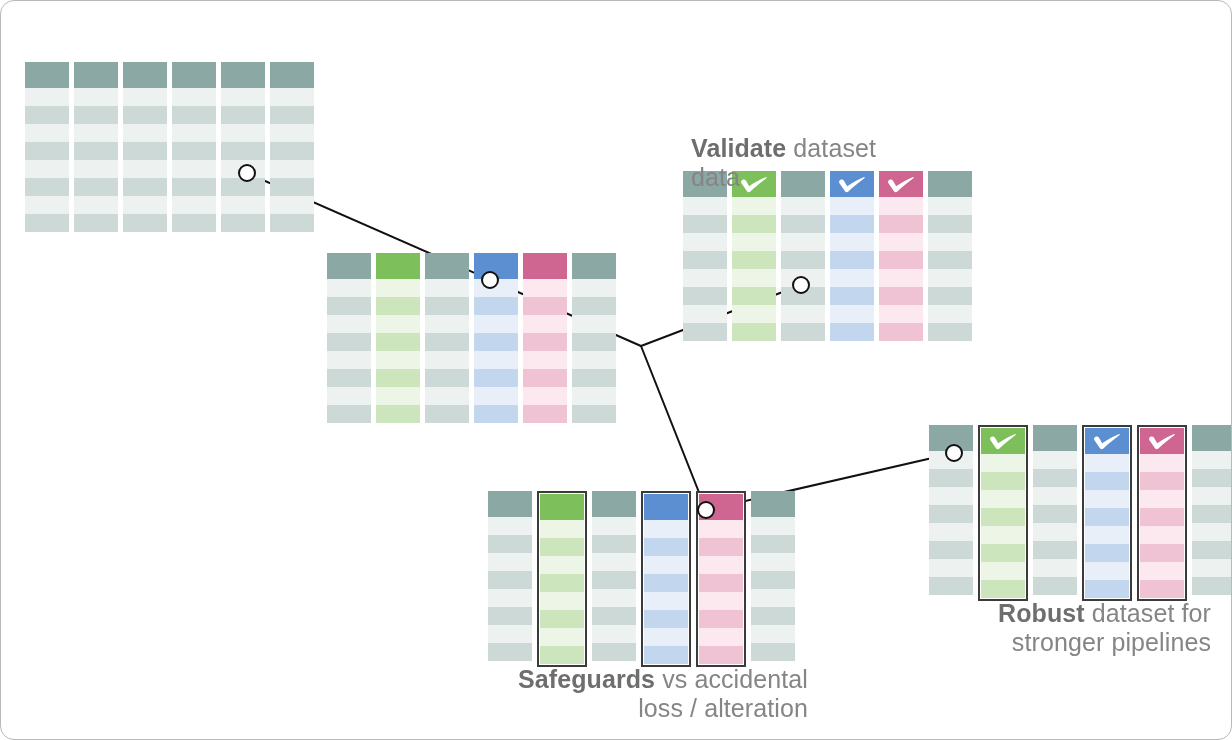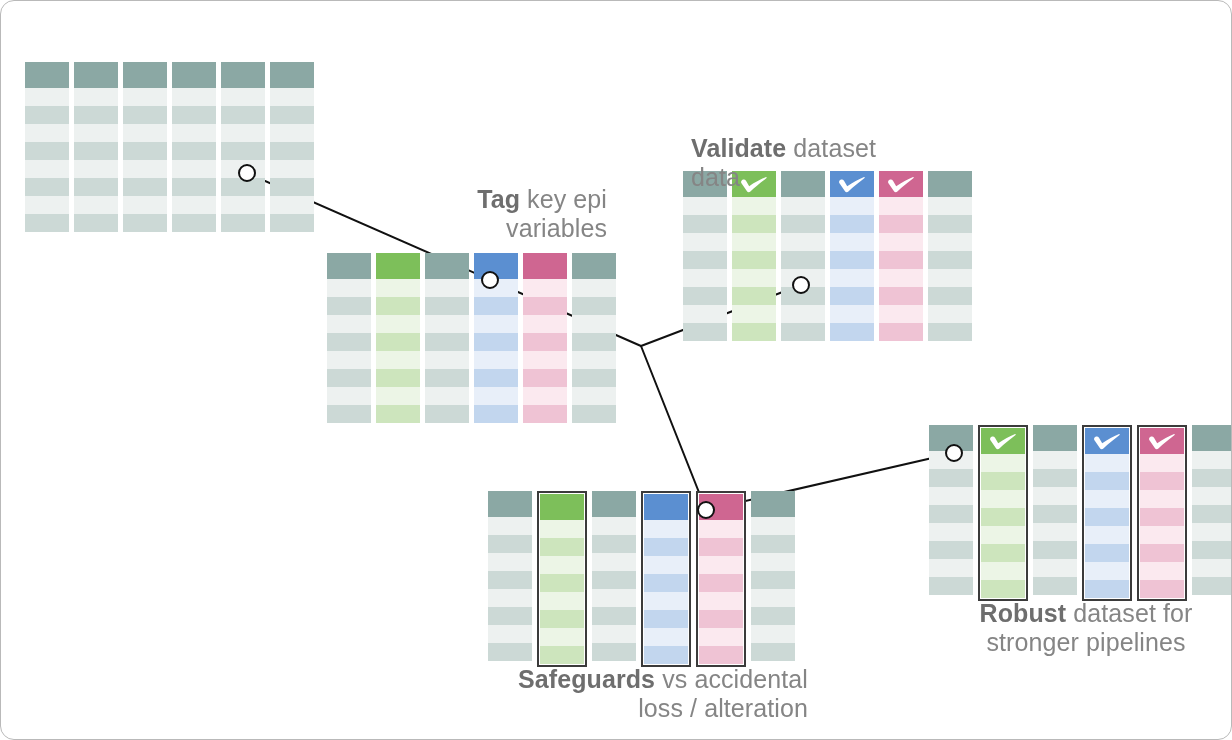--- a/index.html
+++ b/index.html
@@ -427,21 +427,19 @@
       </div>
     </div>
   <div id="nodes-layer">
       <div class="node" style="left: 237px; top: 163px; width: 18px; height: 18px;"></div>
       <div class="node" style="left: 480px; top: 270px; width: 18px; height: 18px;"></div>
       <div class="node" style="left: 791px; top: 275px; width: 18px; height: 18px;"></div>
       <div class="node" style="left: 696px; top: 500px; width: 18px; height: 18px;"></div>
       <div class="node" style="left: 944px; top: 443px; width: 18px; height: 18px;"></div>
     </div>
 
-  <div class="cap right" id="cap-tag" style="left: 366px; top: 184px; width: 240px; text-align: right;"><b>Tag</b><span> key epi
-variables</span></div>
   <div class="cap left" id="cap-validate" style="left: 690px; top: 133px; width: 240px; text-align: left;"><b>Validate</b><span> dataset data</span></div>
   <div class="cap left" id="cap-safeguards" style="left: 487px; top: 664px; width: 320px; text-align: right;"><b>Safeguards</b><span> vs accidental
 loss / alteration</span></div>
-  <div class="cap left" id="cap-robust" style="left: 960px; top: 598px; width: 250px; text-align: center;"><b>Robust</b><span> dataset for
+  <div class="cap left" id="cap-robust" style="left: 960px; top: 598px; width: 250px; text-align: right;"><b>Robust</b><span> dataset for
 stronger pipelines</span></div>
 
 </div>
 
 </body></html>

